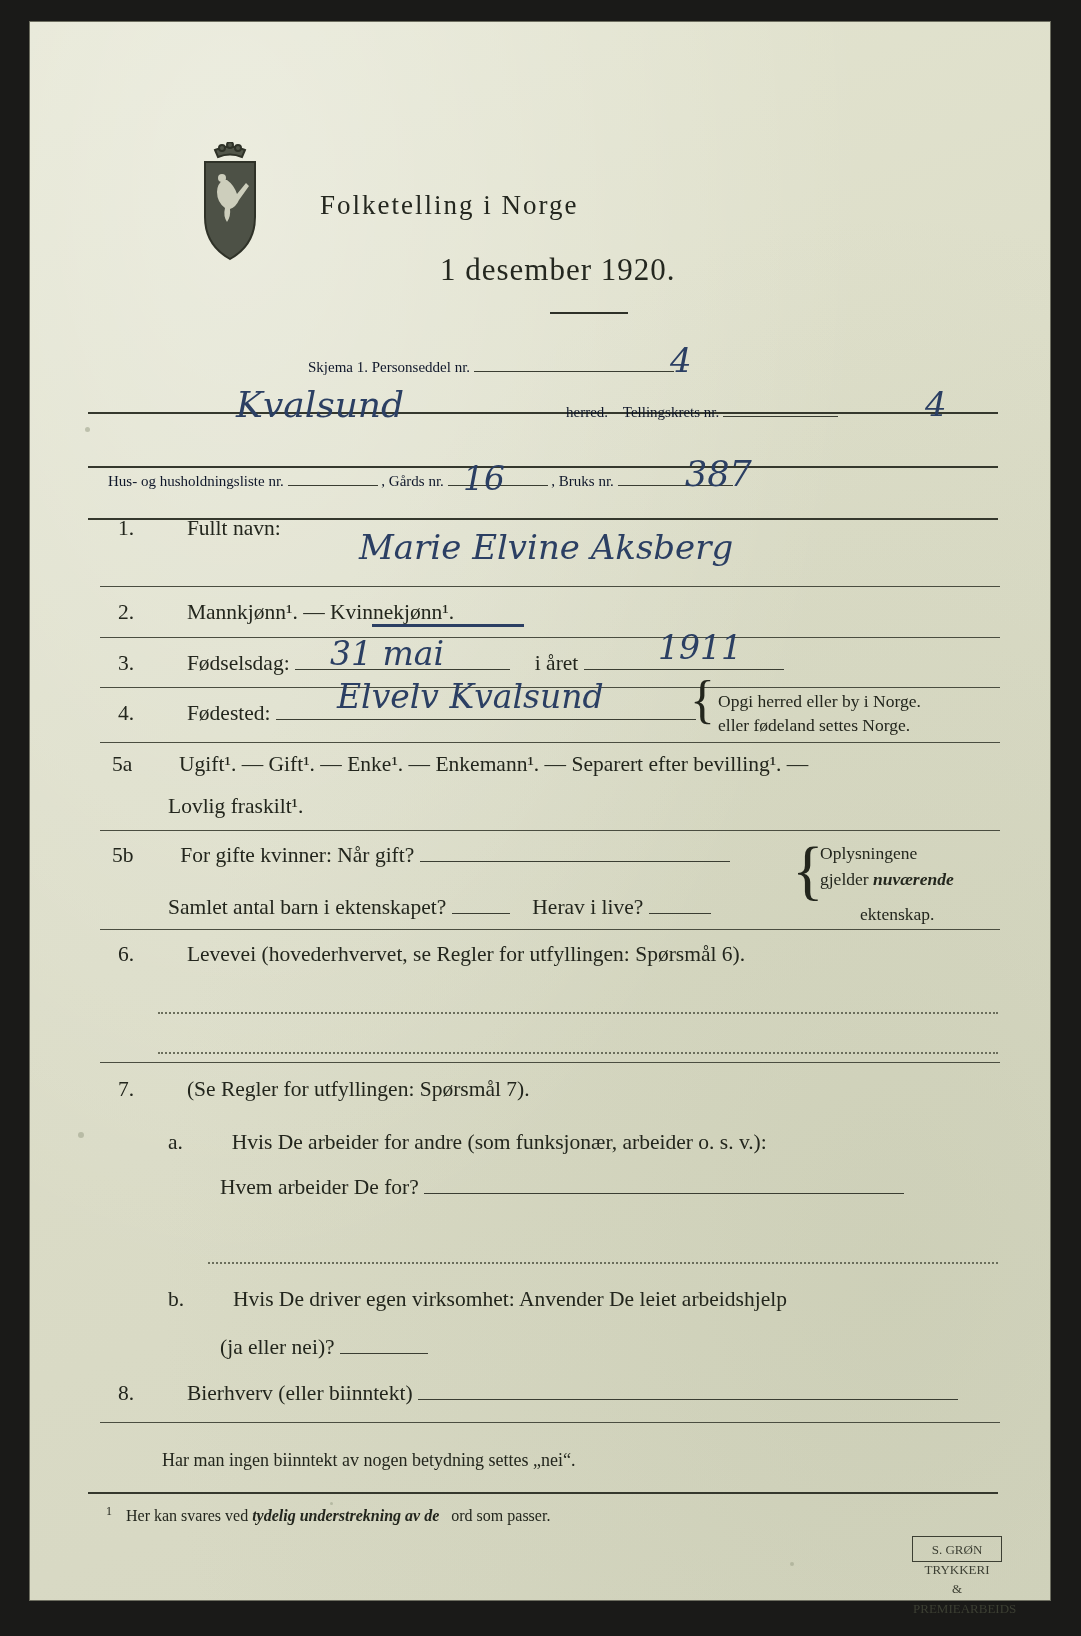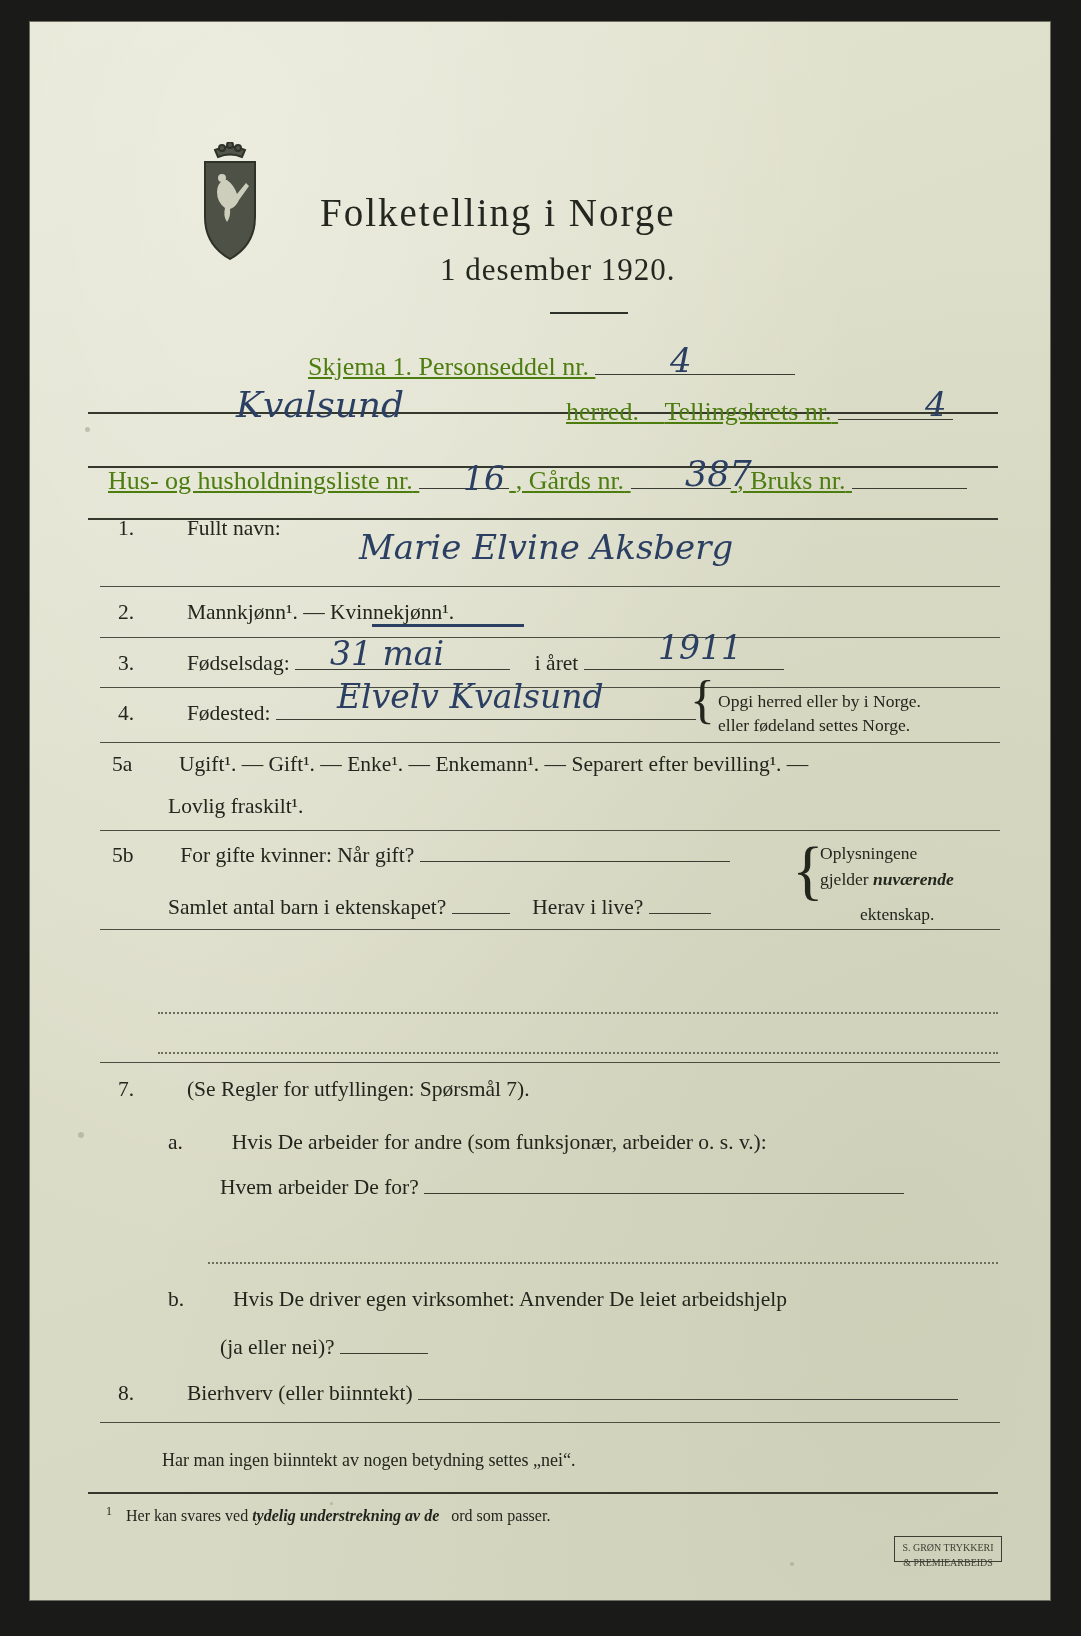--- a/index.html
+++ b/index.html
@@ -52,21 +52,21 @@
     left: 165px;
     top: 120px;
     width: 70px;
     height: 128px;
   }
   .title-main {
     position: absolute;
     left: 290px;
     top: 168px;
     width: 640px;
-    font-size: 39px;
+    font-size: 27px;
     letter-spacing: 2px;
     color: #24271f;
     font-family: "Liberation Serif", serif;
   }
   .title-sub {
     position: absolute;
     left: 410px;
     top: 230px;
     width: 460px;
     font-size: 31px;
@@ -78,24 +78,23 @@
     left: 520px;
     top: 290px;
     width: 78px;
     height: 2px;
     background: #2e3128;
   }
 
   
   .line-row {
     position: absolute;
-    font-size: 26px;
-    color: #4d7c0f;
+    font-size: 15px;
+    color: #0f172a;
     white-space: nowrap;
-    text-decoration: underline;
   }
   .dotline {
     display: inline-block;
     border-bottom: 1.6px solid #3a3d32;
     height: 19px;
     vertical-align: baseline;
   }
   .hand {
     position: absolute;
     font-family: "DejaVu Serif", serif;
@@ -146,24 +145,24 @@
   }
   .footnote {
     position: absolute;
     font-size: 16px;
     color: #23261d;
   }
   .stampbox {
     position: absolute;
     right: 48px;
     bottom: 38px;
-    width: 108px;
+    width: 90px;
     height: 26px;
     border: 1.5px solid #3c3f33;
-    font-size: 10px;
+    font-size: 13px;
     color: #3c3f33;
     text-align: center;
     line-height: 1.5;
     padding-top: 3px;
     box-sizing: border-box;
   }
 </style>
 </head>
 <body>
 
@@ -294,20 +293,25 @@
     </div>
     <div class="brace" style="left:762px; top:820px; font-size:66px; line-height:0.85;">{</div>
     <div class="small-note" style="left:790px; top:818px; width:210px; line-height:1.5;">
       <span>Oplysningene</span><br>
       <span>gjelder</span>
       <span class="bold">nuværende</span><br>
       <span style="display:inline-block;margin-left:40px;margin-top:8px;">ektenskap.</span>
     </div>
     <div class="rule thin" style="left:70px; top:907px; width:900px;"></div>
 
+    <div class="q" style="left:88px; top:920px;">
+      <span class="num">6.</span>
+      <span style="display:inline-block;width:42px;"></span>
+      <span>Levevei (hovederhvervet, se Regler for utfyllingen: Spørsmål 6).</span>
+    </div>
     <div class="rule dotted" style="left:128px; top:990px; width:840px;"></div>
     <div class="rule dotted" style="left:128px; top:1030px; width:840px;"></div>
     <div class="rule thin" style="left:70px; top:1040px; width:900px;"></div>
 
     <div class="q" style="left:88px; top:1055px;">
       <span class="num">7.</span>
       <span style="display:inline-block;width:42px;"></span>
       <span>(Se Regler for utfyllingen:  Spørsmål 7).</span>
     </div>
 

